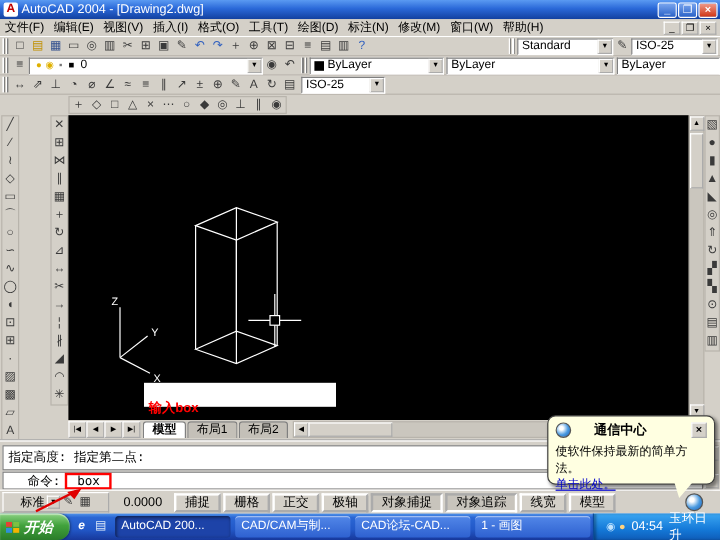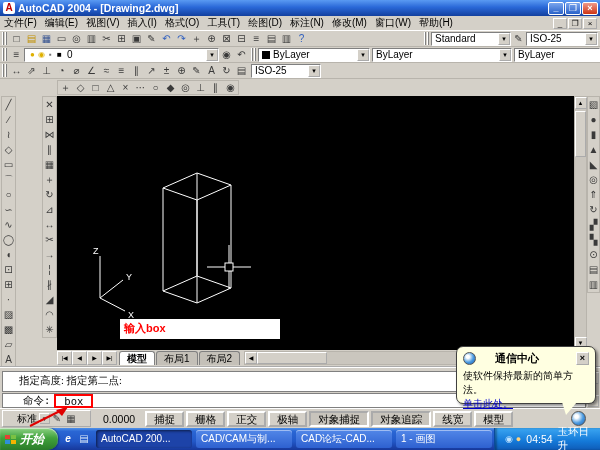--- a/index.html
+++ b/index.html
@@ -5,21 +5,21 @@
   *{box-sizing:border-box;margin:0;padding:0}
   body{margin:0;background:#555}
   .screen{position:relative;width:600px;height:450px;overflow:hidden;
     font-family:"Liberation Sans","DejaVu Sans",sans-serif;font-size:11px;background:#d4d0c8;color:#000}
 
   
   .titlebar{position:absolute;left:0;top:0;width:600px;height:16px;display:flex;align-items:center;
     background:linear-gradient(180deg,#5a9af2 0%,#2a68d8 45%,#12409f 100%);color:#fff}
   .appicon{width:12px;height:12px;margin:0 3px;background:#fff;color:#c00000;font-weight:bold;
     font-size:10px;line-height:12px;text-align:center;border-radius:2px}
-  .apptitle{font-weight:bold;font-size:10.5px;white-space:nowrap}
+  .apptitle{font-weight:normal;font-size:10.5px;white-space:nowrap}
   .winbtns{margin-left:auto;display:flex;gap:1px;padding-right:2px}
   .winbtn{width:16px;height:13px;background:linear-gradient(#79a5ee,#2a62c8);border:1px solid #fff;
     border-radius:2px;color:#fff;font-size:9px;line-height:10px;text-align:center;font-weight:bold}
   .winbtns .winbtn:last-child{background:linear-gradient(#f09a8a,#cf3413)}
 
   
   .menubar{position:absolute;left:0;top:16px;width:600px;height:15px;background:#d4d0c8;
     display:flex;align-items:center;border-bottom:1px solid #fff}
   .menuitems{display:flex}
   .menuitem{padding:0 4px;font-size:10px;white-space:nowrap}
@@ -46,21 +46,21 @@
     display:flex;align-items:center;font-size:10px;padding-left:3px;flex:none;overflow:hidden;white-space:nowrap}
   .combo .dd{margin-left:auto;width:12px;height:12px;flex:none;background:#d4d0c8;border:1px outset #fff;
     font-size:7px;line-height:10px;text-align:center}
   .lglyphs{display:flex;margin-right:3px}
   .lg{width:9px;font-size:8px;line-height:12px;text-align:center}
   .swatch{width:8px;height:8px;background:#000;margin-right:3px;flex:none}
 
   
   .canvas{position:absolute;left:57px;top:96px;width:517px;height:254px;background:#000}
   .inplacebox{position:absolute;left:63px;top:223px;width:160px;height:20px;background:#fff}
-  .annottext{position:absolute;left:67px;top:225px;color:#ff0000;font-size:11px;font-weight:bold}
+  .annottext{position:absolute;left:67px;top:236px;color:#ff0000;font-size:11px;font-weight:bold}
 
   .vscroll{position:absolute;left:574px;top:96px;width:13px;height:254px;background:#cac6be;border:1px solid #b8b4ac;
     display:flex;flex-direction:column;align-items:center}
   .sbtn{width:12px;height:12px;background:#d4d0c8;border:1px outset #fff;font-size:6px;line-height:10px;text-align:center;flex:none}
   .vthumb{width:11px;height:46px;background:#d4d0c8;border:1px outset #fff;margin-top:2px}
   .vscroll .sbtn:last-child{margin-top:auto}
 
   
   .tabrow{position:absolute;left:57px;top:350px;width:530px;height:16px;background:#d4d0c8;
     display:flex;align-items:center}
@@ -70,21 +70,21 @@
   .tab{padding:0 7px;height:14px;line-height:13px;font-size:10px;background:#c4c0b8;
     border:1px solid #808080;border-bottom:none;border-radius:3px 3px 0 0;margin-right:1px}
   .tab.active{background:#fff;font-weight:bold}
   .hscroll{flex:1;height:14px;margin-left:3px;background:#cac6be;border:1px solid #b8b4ac;display:flex;align-items:center}
   .hthumb{width:70px;height:12px;background:#d4d0c8;border:1px outset #fff}
   .hscroll .sbtn:last-child{margin-left:auto}
 
   
   .cmdwin{position:absolute;left:0;top:366px;width:600px;height:42px;background:#d4d0c8;border-top:2px groove #fff}
   .cmdhist{position:absolute;left:2px;top:3px;width:584px;height:21px;background:#fff;
-    border:1px solid #808080;padding:2px 16px;font-size:10.5px;font-family:Liberation Serif, serif}
+    border:1px solid #808080;padding:2px 4px;font-size:10.5px;font-family:Liberation Mono, monospace}
   .cmdinput{position:absolute;left:2px;top:25px;width:584px;height:15px;background:#fff;border:1px solid #808080;
     display:flex;align-items:center;padding-left:20px;font-size:10.5px;font-family:"DejaVu Sans Mono","Liberation Mono",monospace}
   .cmdscroll{position:absolute;right:1px;top:3px;width:12px;height:37px;background:#cac6be;border:1px solid #b8b4ac;
     display:flex;flex-direction:column;align-items:center;justify-content:space-between}
   .boxannot{display:inline-block;border:2px solid #ff0000;padding:0 8px;margin-left:4px;height:14px;line-height:11px}
   .annotarrow{position:absolute;left:22px;top:406px;z-index:70;pointer-events:none}
 
   
   .statusbar{position:absolute;left:0;top:408px;width:600px;height:20px;background:#d4d0c8;
     display:flex;align-items:center;border-top:1px solid #fff}

